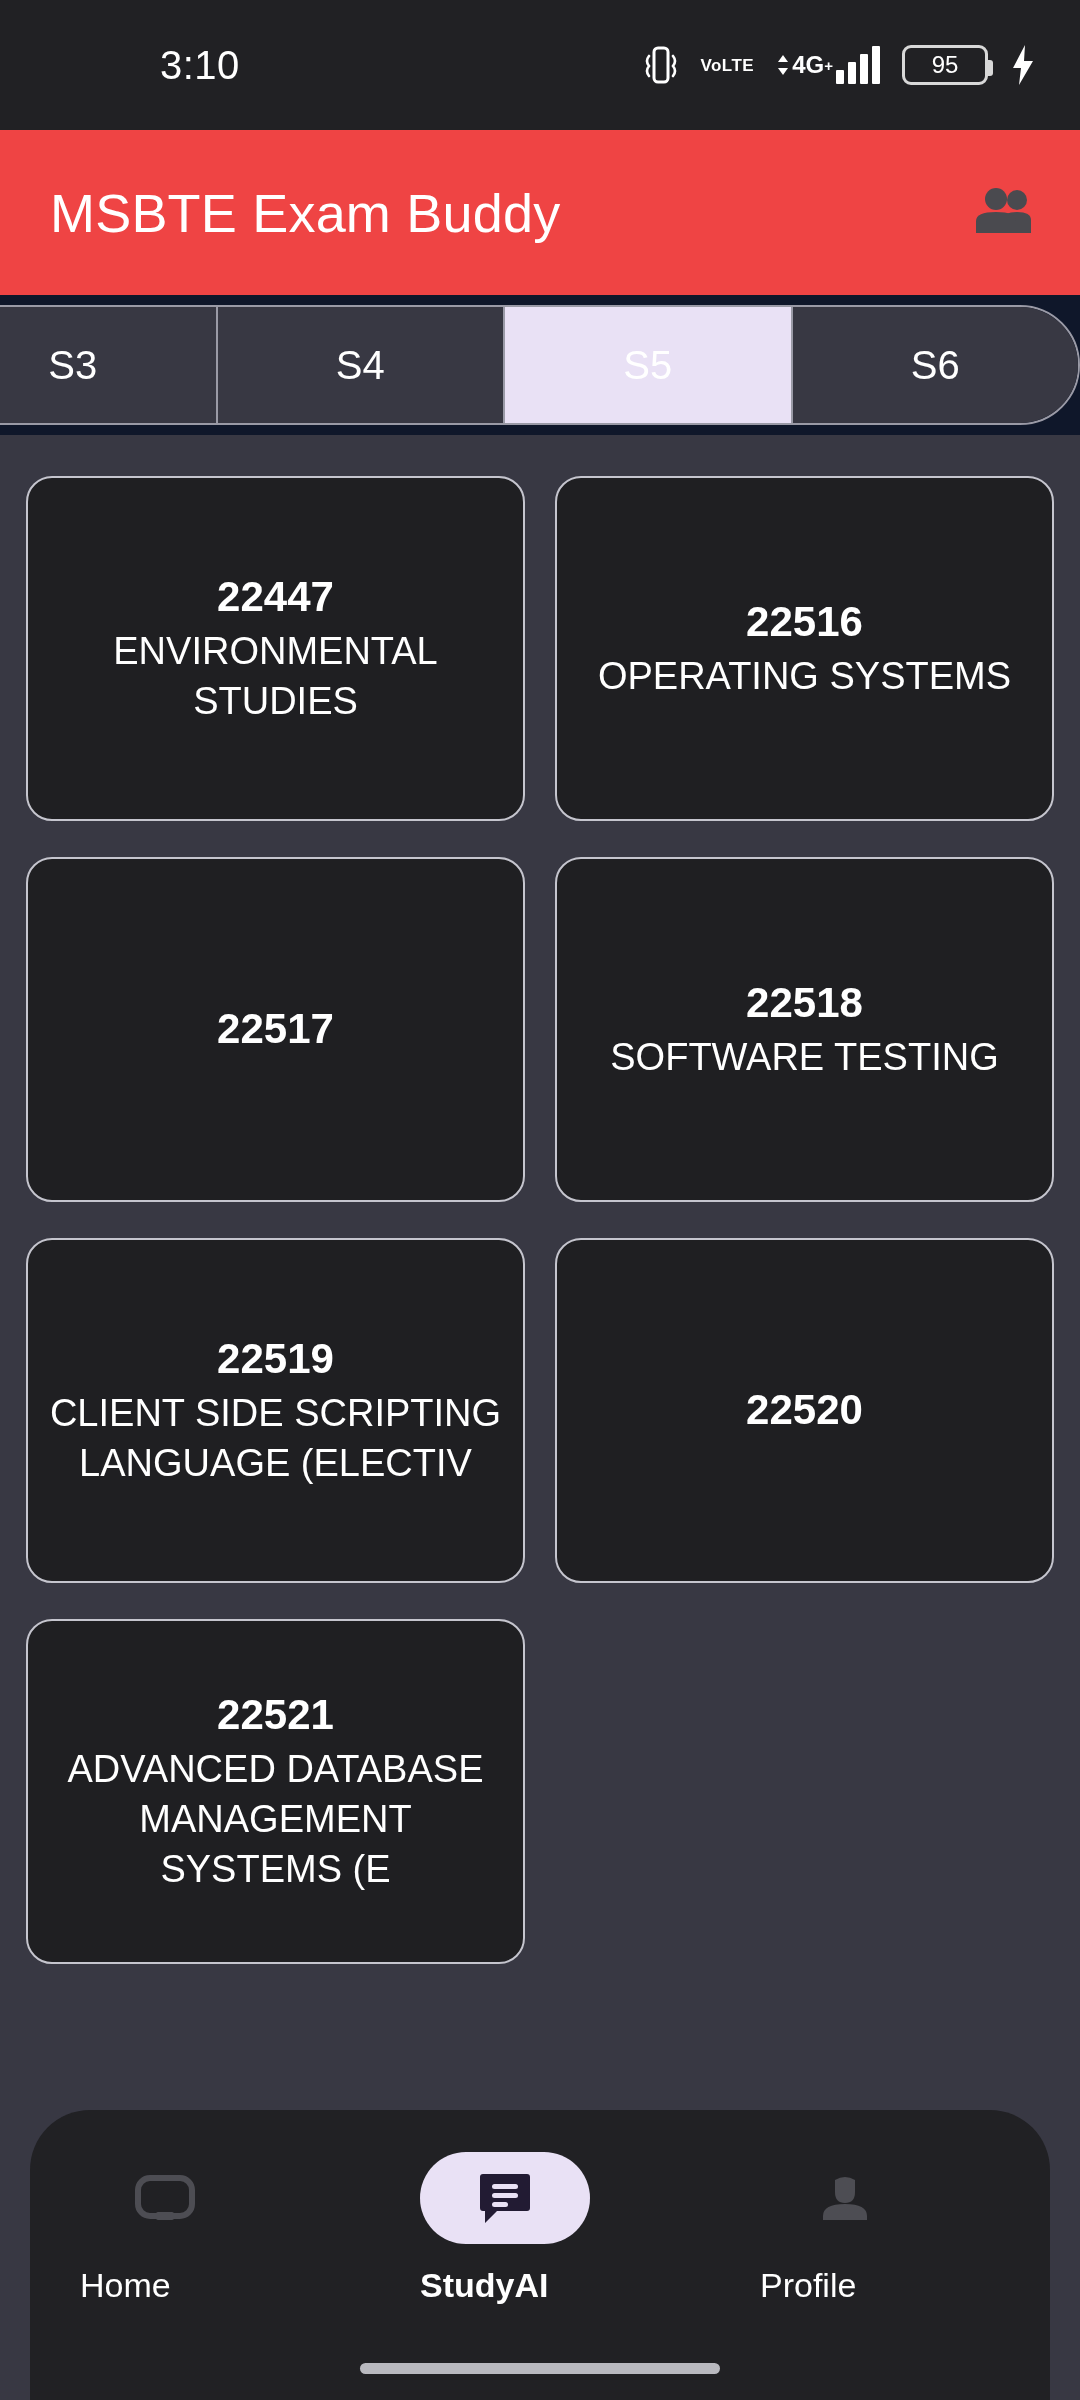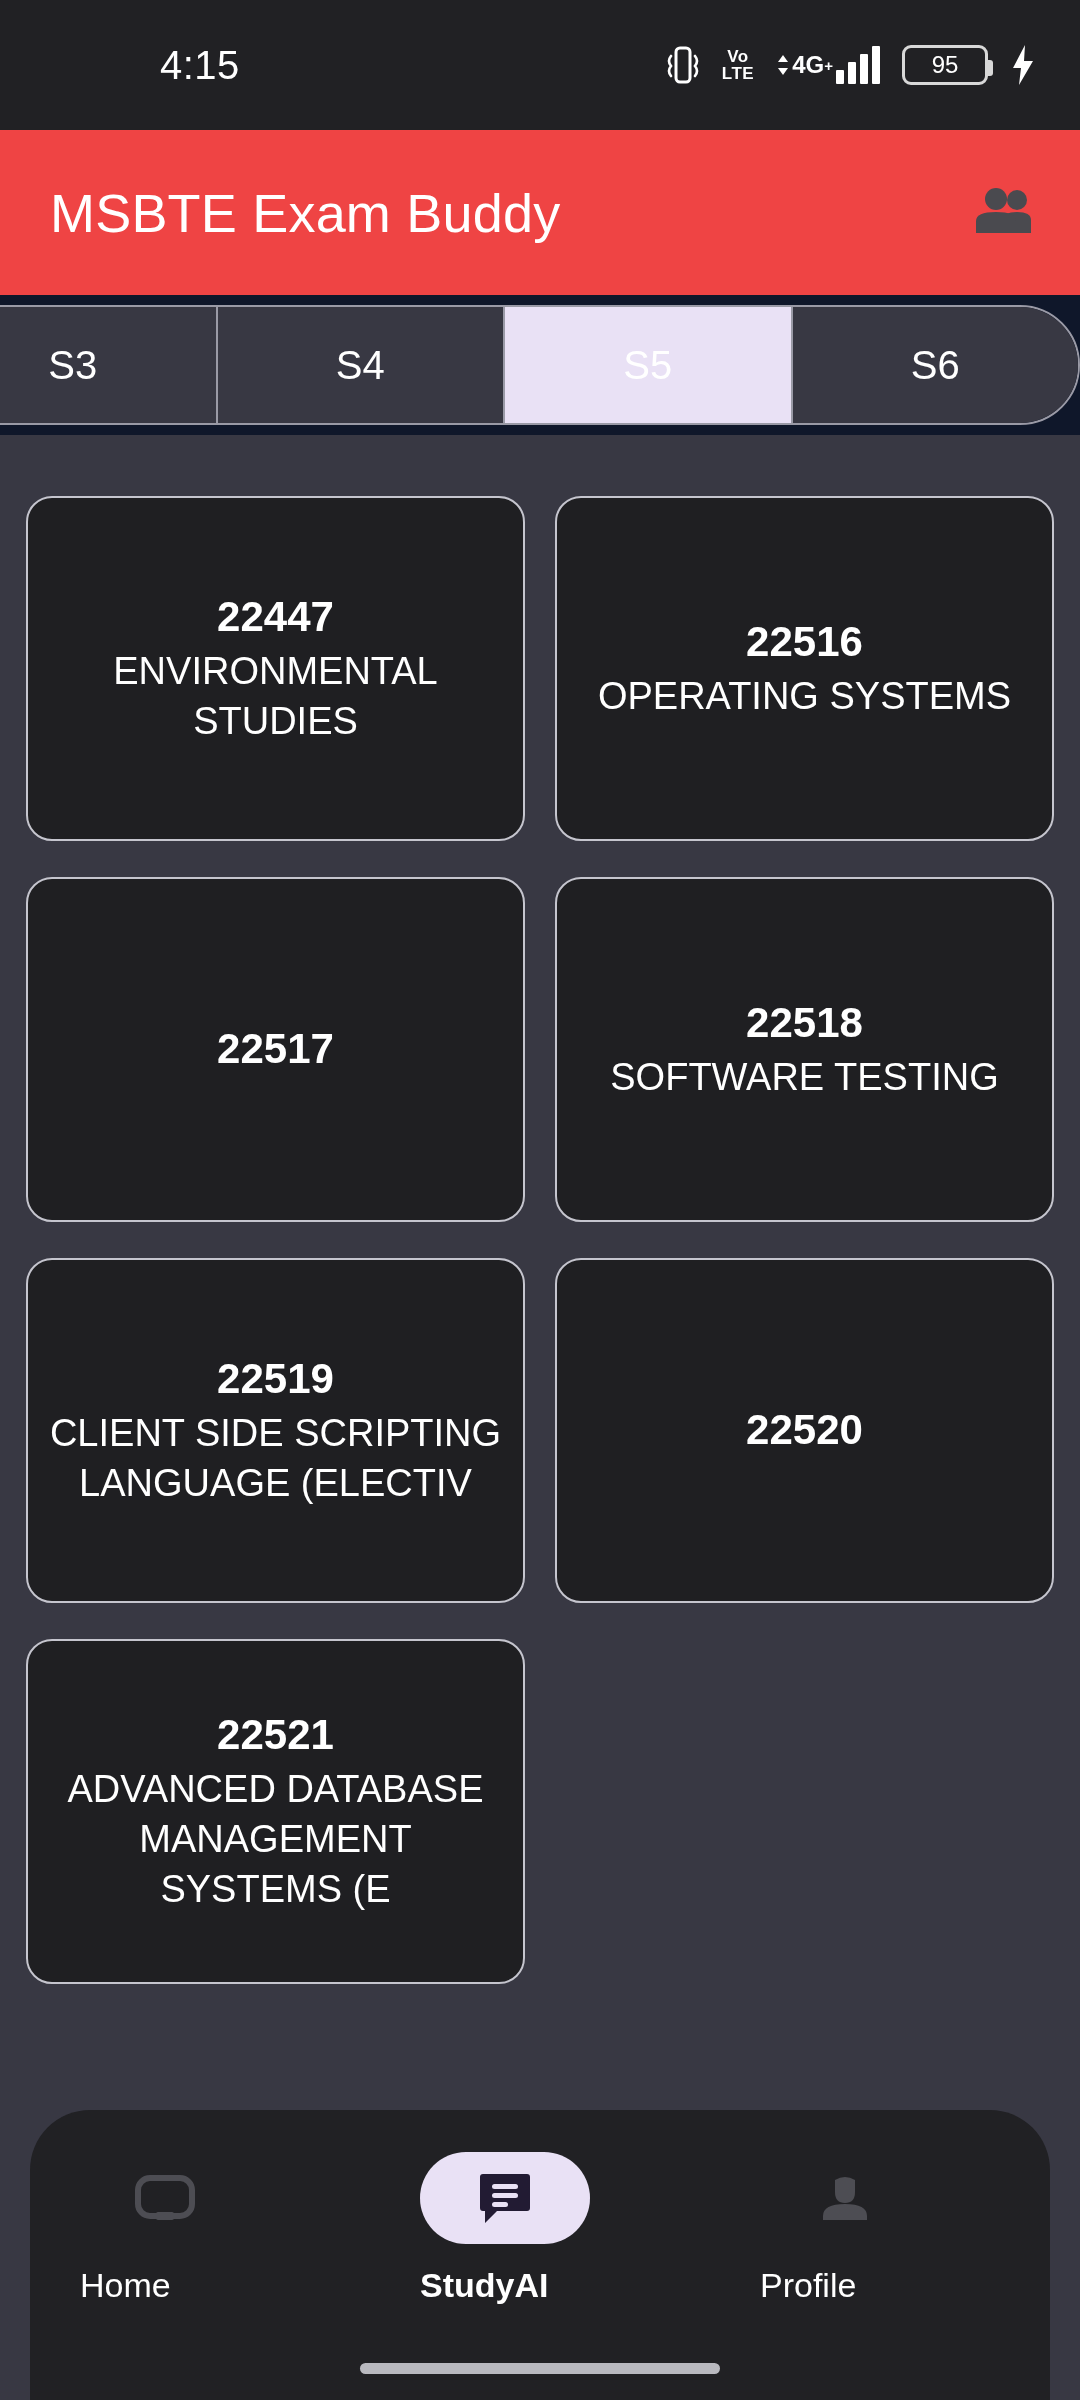--- a/index.html
+++ b/index.html
@@ -13,21 +13,21 @@
 
   
   .statusbar {
     position:absolute; top:0; left:0; width:1080px; height:130px;
     background:#212124; display:flex; align-items:center;
     justify-content:space-between; padding:0 44px 0 0;
   }
   .sb-clock { color:#ffffff; font-size:40px; letter-spacing:.5px; padding-left:160px; }
   .sb-icons { display:flex; align-items:center; gap:22px; }
   .sb-ic { display:flex; align-items:flex-end; }
-  .volte { display:flex; flex-direction:column; align-items:center; justify-content:center;
+  .volte { display:flex; flex-direction:row; align-items:center; justify-content:center;
            color:#ffffff; font-size:17px; font-weight:bold; line-height:1.0; letter-spacing:.5px; }
   .net-wrap { display:flex; align-items:center; gap:3px; }
   .net-label { display:flex; align-items:center; color:#fff; font-size:24px; font-weight:bold; }
   .bars { display:flex; align-items:flex-end; gap:4px; }
   .bars i { display:block; width:8px; background:#fff; border-radius:1px; }
   .bars i:nth-child(1){height:14px;} .bars i:nth-child(2){height:22px;}
   .bars i:nth-child(3){height:30px;} .bars i:nth-child(4){height:38px;}
   .battery { position:relative; width:86px; height:40px; border:3px solid #d8d8d8;
              border-radius:9px; display:flex; align-items:center; justify-content:center; }
   .battery::after { content:""; position:absolute; right:-8px; top:12px; width:5px; height:16px;
@@ -43,21 +43,21 @@
   
   .tabbar-wrap { position:absolute; top:295px; left:0; width:1080px; height:140px; background:#0f172a;padding-left:24px; }
   .tabbar { position:absolute; top:10px; left:-72px; width:1152px; height:120px;
             border:2px solid #9a9aa6; border-radius:62px; display:flex; overflow:hidden; }
   .tab { flex:1; display:flex; align-items:center; justify-content:center;
          border-right:2px solid #9a9aa6; color:#ffffff; font-size:40px; background:#383843; }
   .tab:last-child { border-right:none; }
   .tab.selected { background:#E9E1F5; color:#ffffff; }
 
   
-  .grid { position:absolute; top:480px; left:0; width:1080px;
+  .grid { position:absolute; top:460px; left:0; width:1080px;
           display:flex; flex-wrap:wrap; padding:16px 26px; gap:36px 30px; }
   .card { width:calc(50% - 15px); height:345px;
           background:#1F1F22; border:2px solid #c5c5ce; border-radius:26px;
           display:flex; flex-direction:column; align-items:center; justify-content:center;
           padding:14px 18px; }
   .card-code { color:#ffffff; font-size:42px; font-weight:bold; line-height:1.25; }
   .card-name { color:#ffffff; font-size:38px; font-weight:400; line-height:1.32;
                text-align:center; margin-top:2px; }
 
   
@@ -73,21 +73,21 @@
   .nav-label.active { font-weight:bold; }
   .home-bar { position:absolute; bottom:26px; left:50%; transform:translateX(-50%);
               width:360px; height:11px; background:#b9b9bf; border-radius:6px; }
 </style>
 </head>
 <body>
 
 <div id="screen">
 
   <div class="statusbar">
-    <div class="sb-clock">4:15</div>
+    <div class="sb-clock">3:10</div>
     <div class="sb-icons">
 
       <span class="sb-ic">
         <svg width="34" height="42" viewBox="0 0 34 42">
           <rect x="10" y="4" width="14" height="34" rx="4" fill="none" stroke="#fff" stroke-width="3"></rect>
           <path d="M5 12 Q1 17 5 22 Q1 27 5 32" fill="none" stroke="#fff" stroke-width="2.6" stroke-linecap="round"></path>
           <path d="M29 12 Q33 17 29 22 Q33 27 29 32" fill="none" stroke="#fff" stroke-width="2.6" stroke-linecap="round"></path>
         </svg>
       </span>
 

